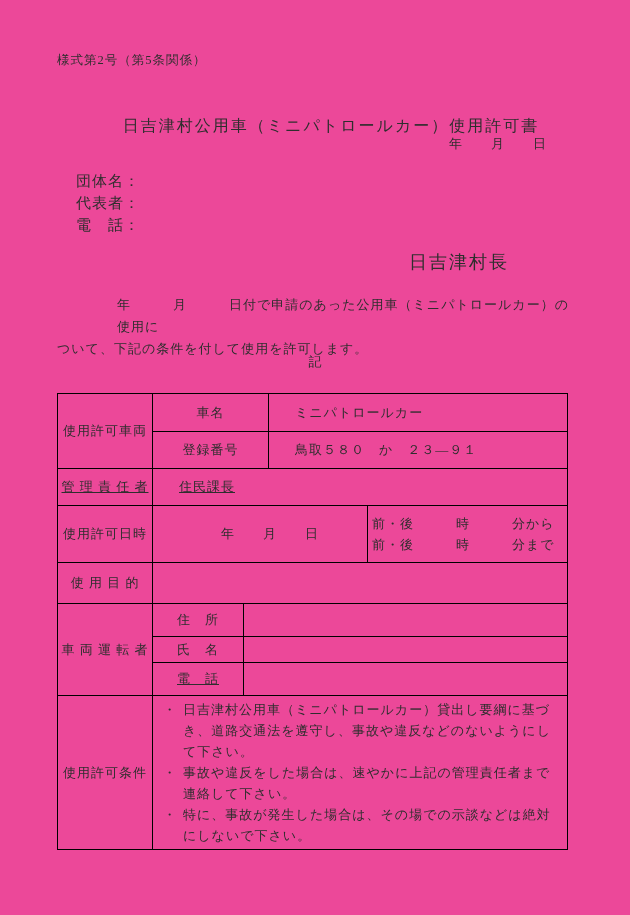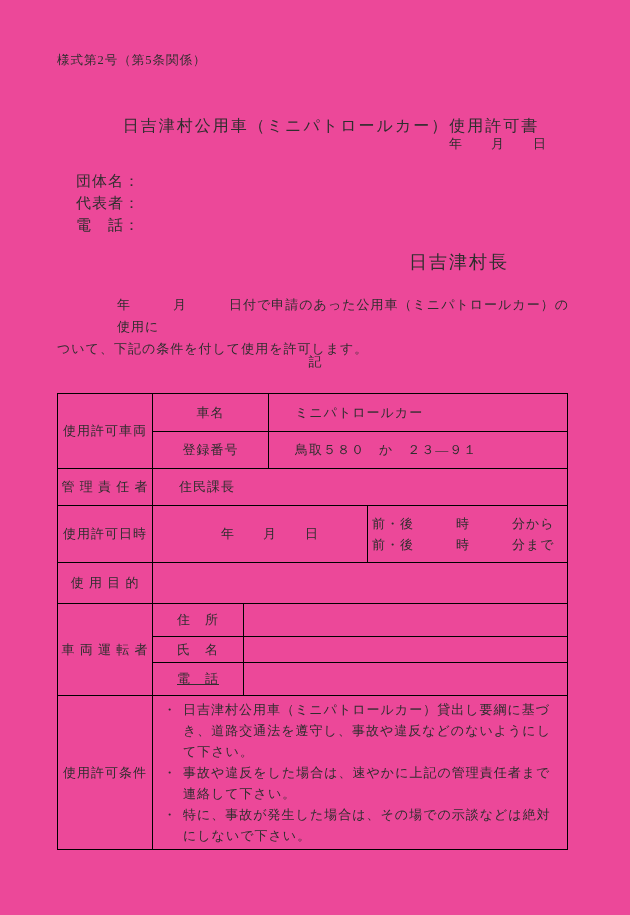--- a/index.html
+++ b/index.html
@@ -98,21 +98,21 @@
     text-align: center;
   }
   .form-table td.value {
     text-align: left;
     padding-left: 26px;
     margin-left: 48px;
   }
   .form-table td.center { text-align: center; }
   tr.r1 { height: 38px; }
   tr.r2 { height: 37px; }
-  tr.r3 { height: 37px; }
+  tr.r3 { height: 37px; text-decoration: underline; }
   tr.r4 { height: 57px; }
   tr.r5 { height: 41px; }
   tr.r6 { height: 33px; }
   tr.r7 { height: 26px; }
   tr.r8 { height: 33px; text-decoration: underline; }
   tr.r9 { height: 126px; }
   td.time-cell {
     padding: 2px 4px;
     margin-left: 12px;
   }

